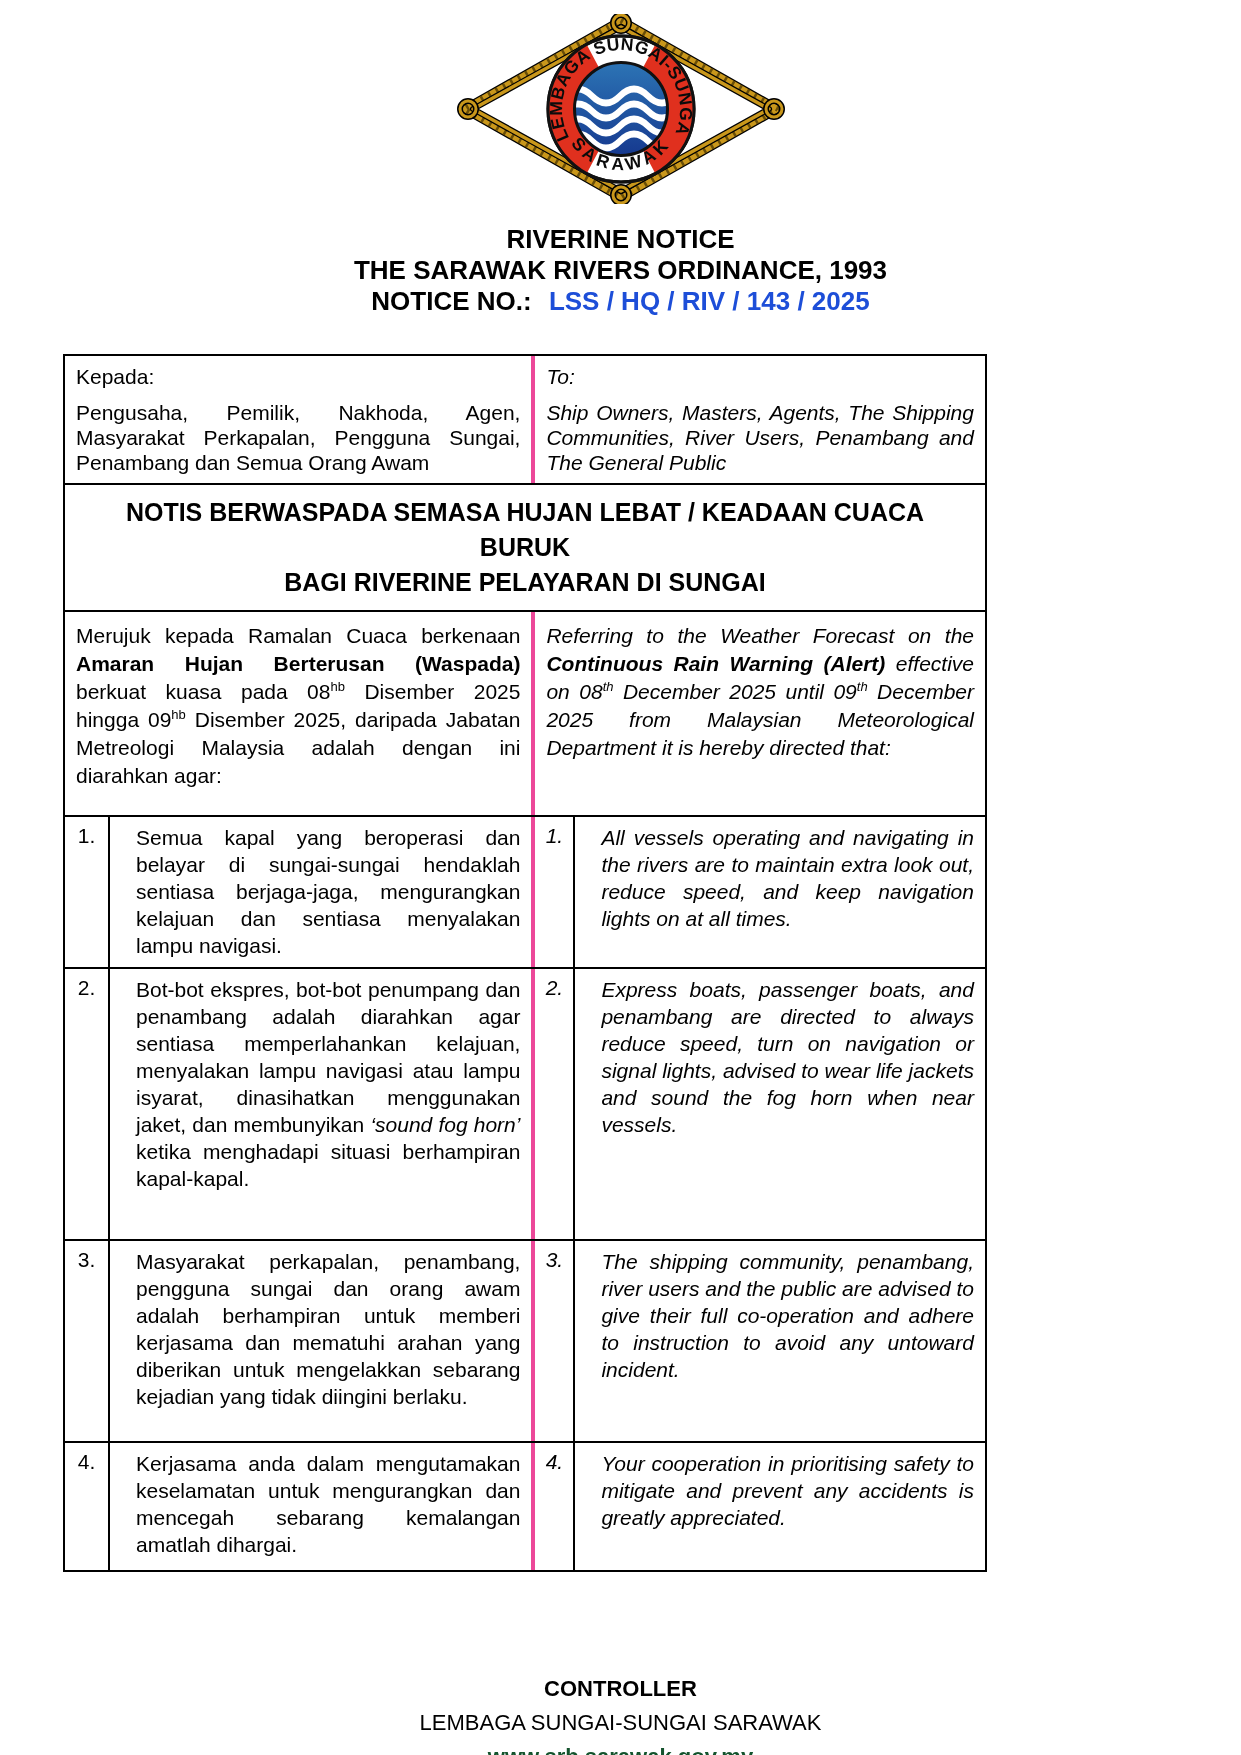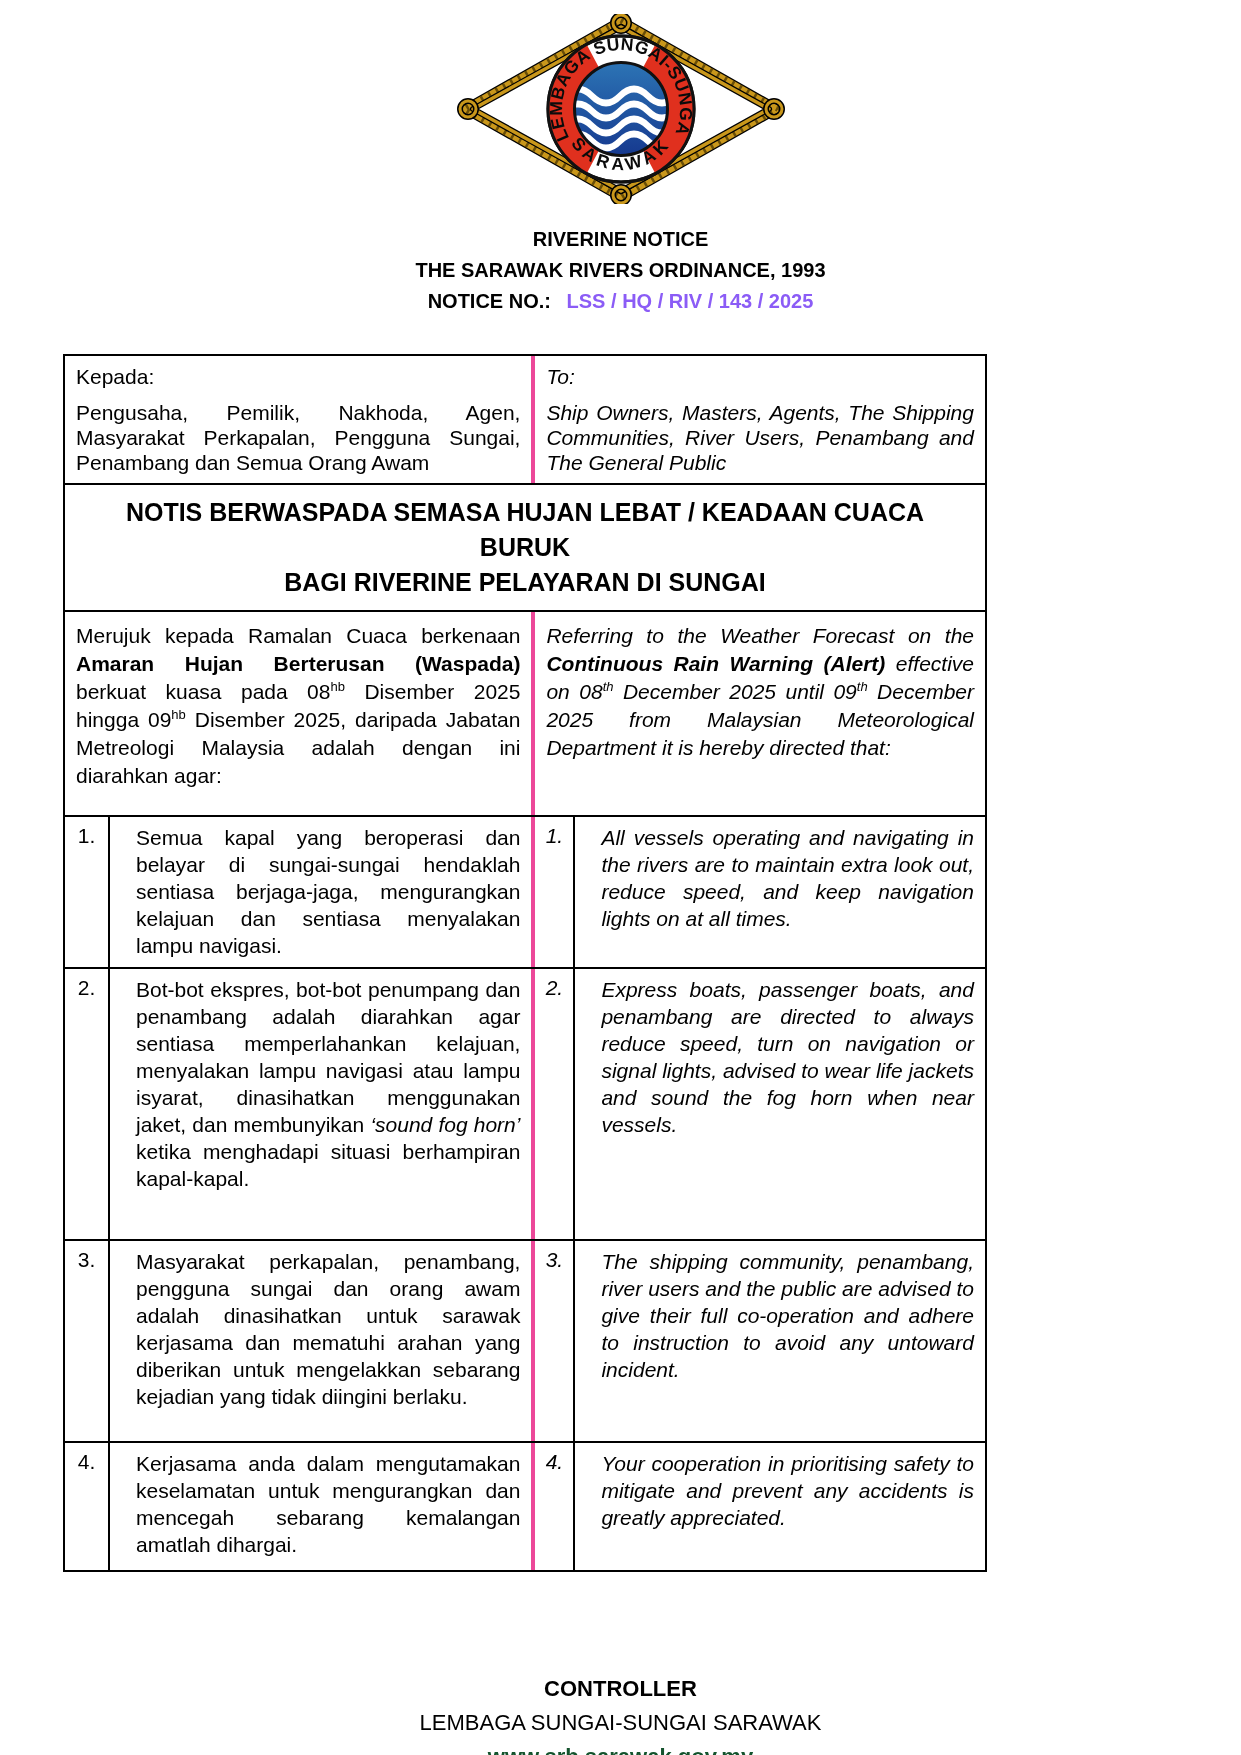--- a/index.html
+++ b/index.html
@@ -7,21 +7,21 @@
   body {
     width: 1241px; height: 1755px;
     font-family: "Liberation Sans", sans-serif;
     color: #000;
     position: relative;
     overflow: hidden;
   }
   .logo-wrap { width: 330px; margin: 14px auto 0; }
   .logo-wrap svg { display: block; }
 
-  .title-block { text-align: center; margin-top: 20px; font-weight: bold; font-size: 20px; line-height: 31px; }
+  .title-block { text-align: center; margin-top: 20px; font-weight: bold; font-size: 26px; line-height: 31px; }
   .title-block .notice-line .num { margin-left: 10px; }
 
   .doc-table {
     width: 924px; margin: 37px 0 0 63px;
     border: 2px solid #000;
     font-size: 21px;
   }
   .row { display: flex; }
   .row + .row { border-top: 2px solid #000; }
   .half { width: 50.7%; display: flex; }
@@ -105,21 +105,21 @@
       </text>
     </g>
   </svg>
 </div>
 
 <div class="title-block">
   <div>RIVERINE NOTICE</div>
   <div>THE SARAWAK RIVERS ORDINANCE, 1993</div>
   <div class="notice-line">
     <span>NOTICE NO.:</span>
-    <span class="num" style="color: #8b5cf6; margin-top: 46px;">LSS / HQ / RIV / 143 / 2025</span>
+    <span class="num" style="color: #1d4ed8; margin-top: 46px;">LSS / HQ / RIV / 143 / 2025</span>
   </div>
 </div>
 
 <div class="doc-table">
 
   <div class="row row-recipients">
     <div class="half">
       <div class="cell just">
         <span class="label">Kepada:</span>
         <span>Pengusaha, Pemilik, Nakhoda, Agen, Masyarakat Perkapalan, Pengguna Sungai, Penambang dan Semua Orang Awam</span>
@@ -167,21 +167,21 @@
     </div>
     <div class="half half-en">
       <div class="num-col">2.</div>
       <div class="txt-col">Express boats, passenger boats, and penambang are directed to always reduce speed, turn on navigation or signal lights, advised to wear life jackets and sound the fog horn when near vessels.</div>
     </div>
   </div>
 
   <div class="row row-item-3">
     <div class="half">
       <div class="num-col">3.</div>
-      <div class="txt-col">Masyarakat perkapalan, penambang, pengguna sungai dan orang awam adalah dinasihatkan untuk sarawak kerjasama dan mematuhi arahan yang diberikan untuk mengelakkan sebarang kejadian yang tidak diingini berlaku.</div>
+      <div class="txt-col">Masyarakat perkapalan, penambang, pengguna sungai dan orang awam adalah berhampiran untuk memberi kerjasama dan mematuhi arahan yang diberikan untuk mengelakkan sebarang kejadian yang tidak diingini berlaku.</div>
     </div>
     <div class="half half-en">
       <div class="num-col">3.</div>
       <div class="txt-col">The shipping community, penambang, river users and the public are advised to give their full co-operation and adhere to instruction to avoid any untoward incident.</div>
     </div>
   </div>
 
   <div class="row row-item-4">
     <div class="half">
       <div class="num-col">4.</div>

